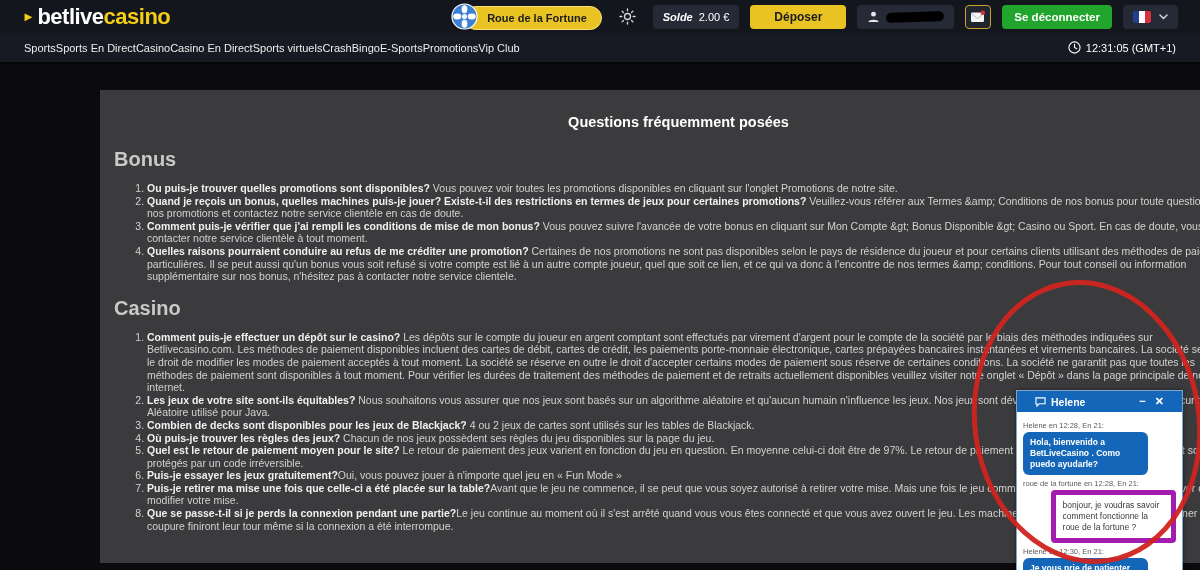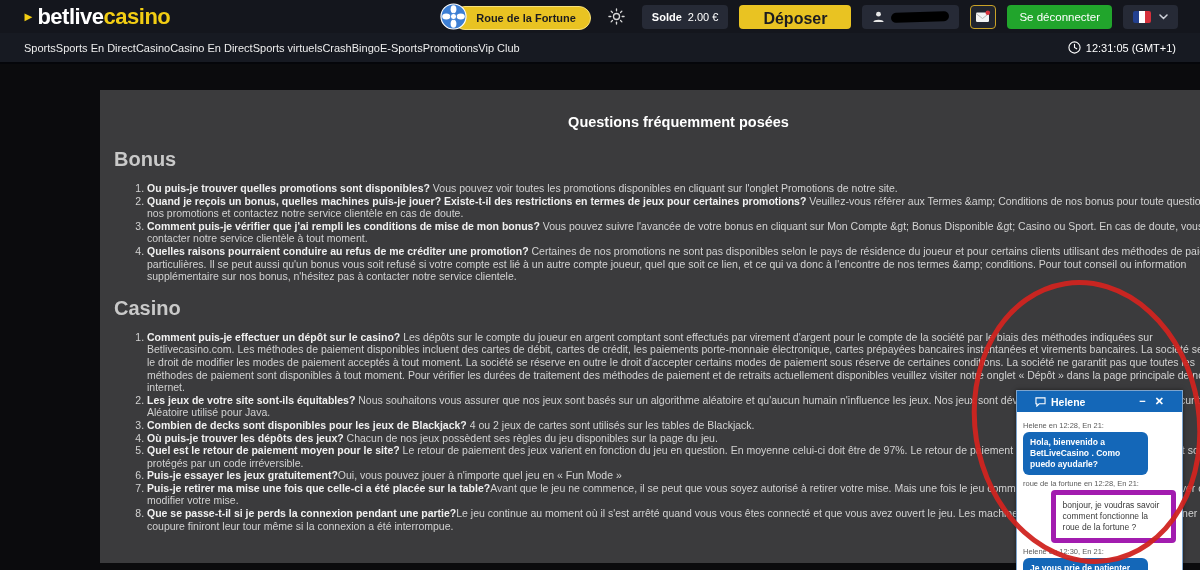--- a/index.html
+++ b/index.html
@@ -31,36 +31,36 @@
   }
   .wheel-icon { width:27px; height:27px; z-index:2; }
 
   .sun-icon { width:17px; height:17px; margin:0 6px; }
 
   .pill {
     background:#262a36; border-radius:4px; color:#fff;
     display:flex; align-items:center; gap:6px;
     padding:5px 10px; font-size:11px; height:24px;
   }
-  .pill .lbl { font-weight:bold; }
+  .pill .lbl { font-weight:bold;font-style:italic; }
 
   .btn-deposit {
     background:#e9c322; border:none; border-radius:4px;
-    font-weight:bold; font-size:16px; color:#1c1c20;
+    font-weight:bold; font-size:12px; color:#1c1c20;
     padding:5px 24px; height:24px; cursor:pointer;
   }
   .account-pill { cursor:pointer; }
   .redact { width:58px; height:10px; background:#000; border-radius:6px; transform:rotate(-2deg); }
   .mailbox {
     width:26px; height:24px; border:1px solid #c9a227; border-radius:4px;
     background:#20242e; display:flex; align-items:center; justify-content:center; cursor:pointer;
   }
   .btn-logout {
     background:#21a52c; border:none; border-radius:4px;
-    font-weight:normal; font-size:11.5px; color:#fff;
+    font-weight:bold; font-size:11.5px; color:#fff;
     padding:5px 12px; height:24px; cursor:pointer;text-align:right;
   }
   .lang-pill { cursor:pointer; gap:8px; }
   .flag { width:18px; height:12px; display:flex; border-radius:2px; overflow:hidden; }
   .flag div { flex:1; }
   .flag .b { background:#23408f; } .flag .w { background:#fff; } .flag .r { background:#d6313c; }
 
   
   .navbar {
     height:31px; background:#171a22;
@@ -227,21 +227,21 @@
             <li class="faq-item"><span class="q">Comment puis-je vérifier que j'ai rempli les conditions de mise de mon bonus?</span><span class="a"> Vous pouvez suivre l'avancée de votre bonus en cliquant sur Mon Compte &amp;gt; Bonus Disponible &amp;gt; Casino ou Sport. En cas de doute, vous pouvez contacter notre service clientèle à tout moment.</span></li>
             <li class="faq-item"><span class="q">Quelles raisons pourraient conduire au refus de me créditer une promotion?</span><span class="a"> Certaines de nos promotions ne sont pas disponibles selon le pays de résidence du joueur et pour certains clients utilisant des méthodes de paiement particulières. Il se peut aussi qu'un bonus vous soit refusé si votre compte est lié à un autre compte joueur, quel que soit ce lien, et ce qui va donc à l'encontre de nos termes &amp;amp; conditions. Pour tout conseil ou information supplémentaire sur nos bonus, n'hésitez pas à contacter notre service clientele.</span></li>
           </ol>
   </section>
         <section>
     <h2 class="section-heading">Casino</h2>
     <ol class="faq-list">
             <li class="faq-item"><span class="q">Comment puis-je effectuer un dépôt sur le casino?</span><span class="a"> Les dépôts sur le compte du joueur en argent comptant sont effectués par virement d'argent pour le compte de la société par le biais des méthodes indiquées sur Betlivecasino.com. Les méthodes de paiement disponibles incluent des cartes de débit, cartes de crédit, les paiements porte-monnaie électronique, cartes prépayées bancaires instantanées et virements bancaires. La société se réserve le droit de modifier les modes de paiement acceptés à tout moment. La société se réserve en outre le droit d'accepter certains modes de paiement sous réserve de certaines conditions. La société ne garantit pas que toutes les méthodes de paiement sont disponibles à tout moment. Pour vérifier les durées de traitement des méthodes de paiement et de retraits actuellement disponibles veuillez visiter notre onglet « Dépôt » dans la page principale de notre site internet.</span></li>
             <li class="faq-item"><span class="q">Les jeux de votre site sont-ils équitables?</span><span class="a"> Nous souhaitons vous assurer que nos jeux sont basés sur un algorithme aléatoire et qu'aucun humain n'influence les jeux. Nos jeux sont développés par le Microsystème de sécurité Aléatoire utilisé pour Java.</span></li>
             <li class="faq-item"><span class="q">Combien de decks sont disponibles pour les jeux de Blackjack?</span><span class="a"> 4 ou 2 jeux de cartes sont utilisés sur les tables de Blackjack.</span></li>
-            <li class="faq-item"><span class="q">Où puis-je trouver les dépôts des jeux?</span><span class="a"> Chacun de nos jeux possèdent ses règles du jeu disponibles sur la page du jeu.</span></li>
+            <li class="faq-item"><span class="q">Où puis-je trouver les règles des jeux?</span><span class="a"> Chacun de nos jeux possèdent ses règles du jeu disponibles sur la page du jeu.</span></li>
             <li class="faq-item"><span class="q">Quel est le retour de paiement moyen pour le site?</span><span class="a"> Le retour de paiement des jeux varient en fonction du jeu en question. En moyenne celui-ci doit être de 97%. Le retour de paiement des jeux ne peuvent être modifiés et sont protégés par un code irréversible.</span></li>
             <li class="faq-item"><span class="q">Puis-je essayer les jeux gratuitement?</span><span class="a">Oui, vous pouvez jouer à n'importe quel jeu en « Fun Mode »</span></li>
             <li class="faq-item"><span class="q">Puis-je retirer ma mise une fois que celle-ci a été placée sur la table?</span><span class="a">Avant que le jeu ne commence, il se peut que vous soyez autorisé à retirer votre mise. Mais une fois le jeu commencé, il vous sera impossible d'enlever ou modifier votre mise.</span></li>
             <li class="faq-item"><span class="q">Que se passe-t-il si je perds la connexion pendant une partie?</span><span class="a">Le jeu continue au moment où il s'est arrêté quand vous vous êtes connecté et que vous avez ouvert le jeu. Les machines à sous qui étaient en train de tourner lors de la coupure finiront leur tour même si la connexion a été interrompue.</span></li>
           </ol>
   </section>
       </div>
   </div>
 
   <div class="chat">

